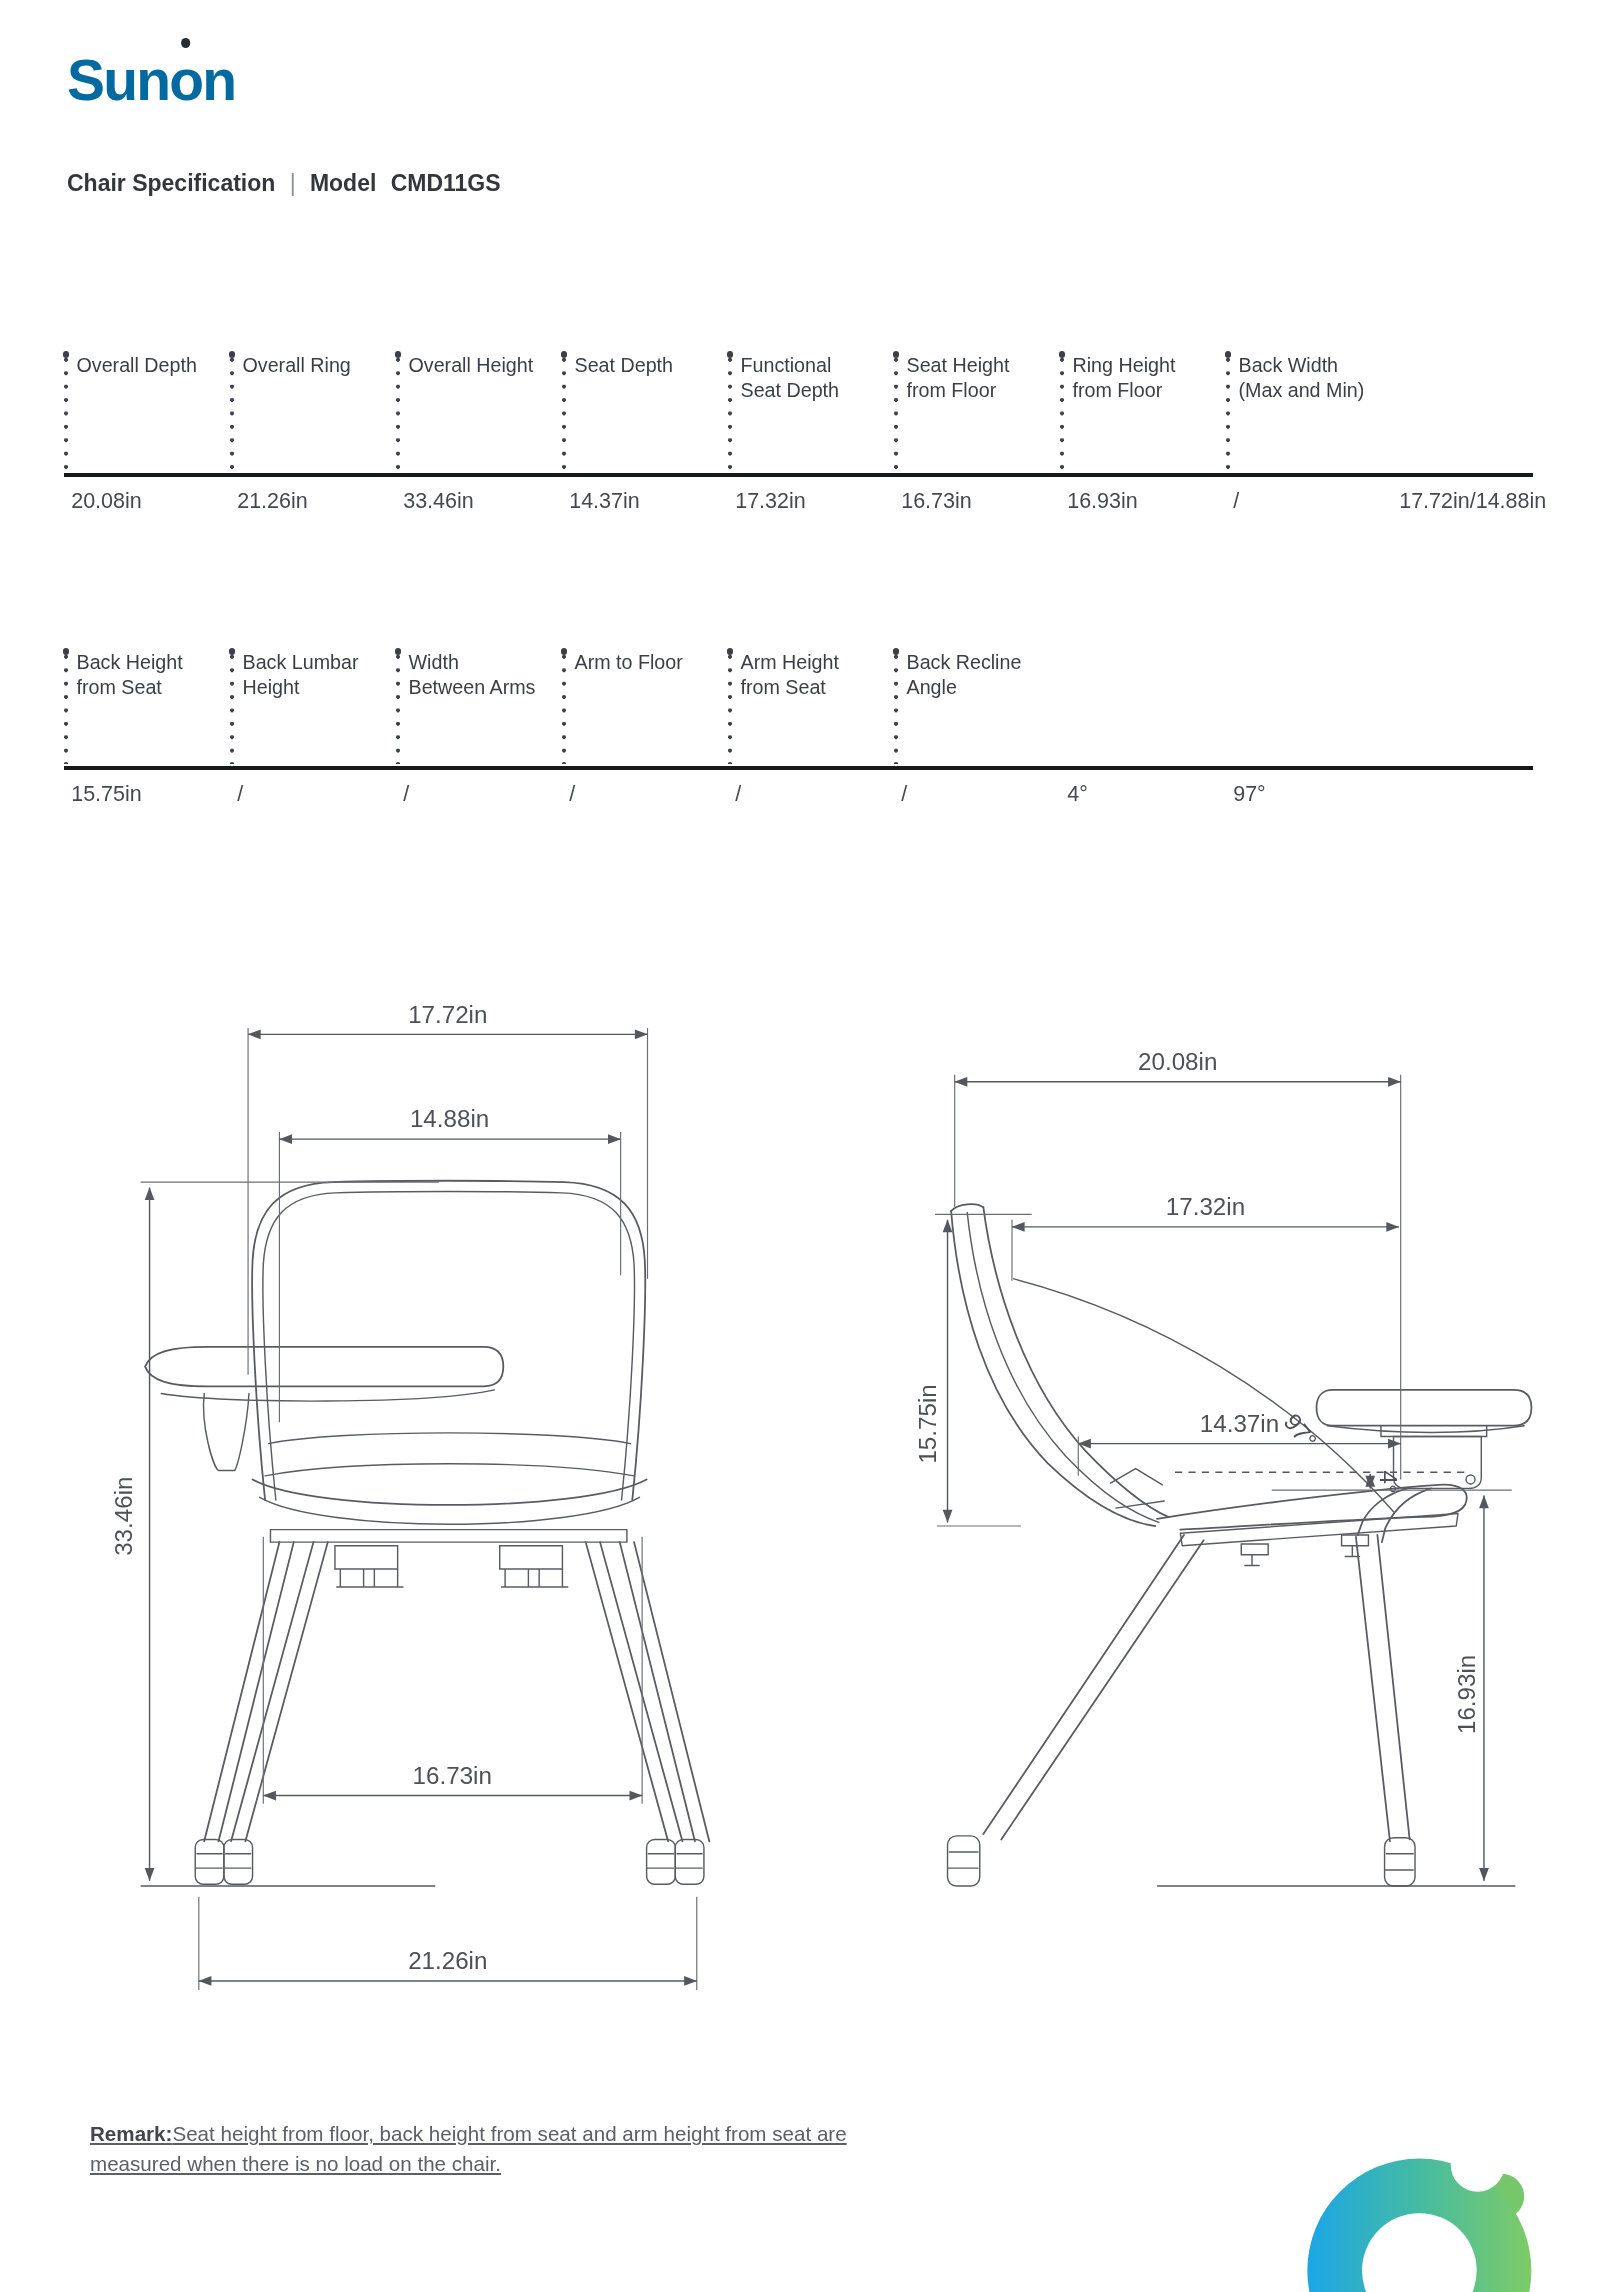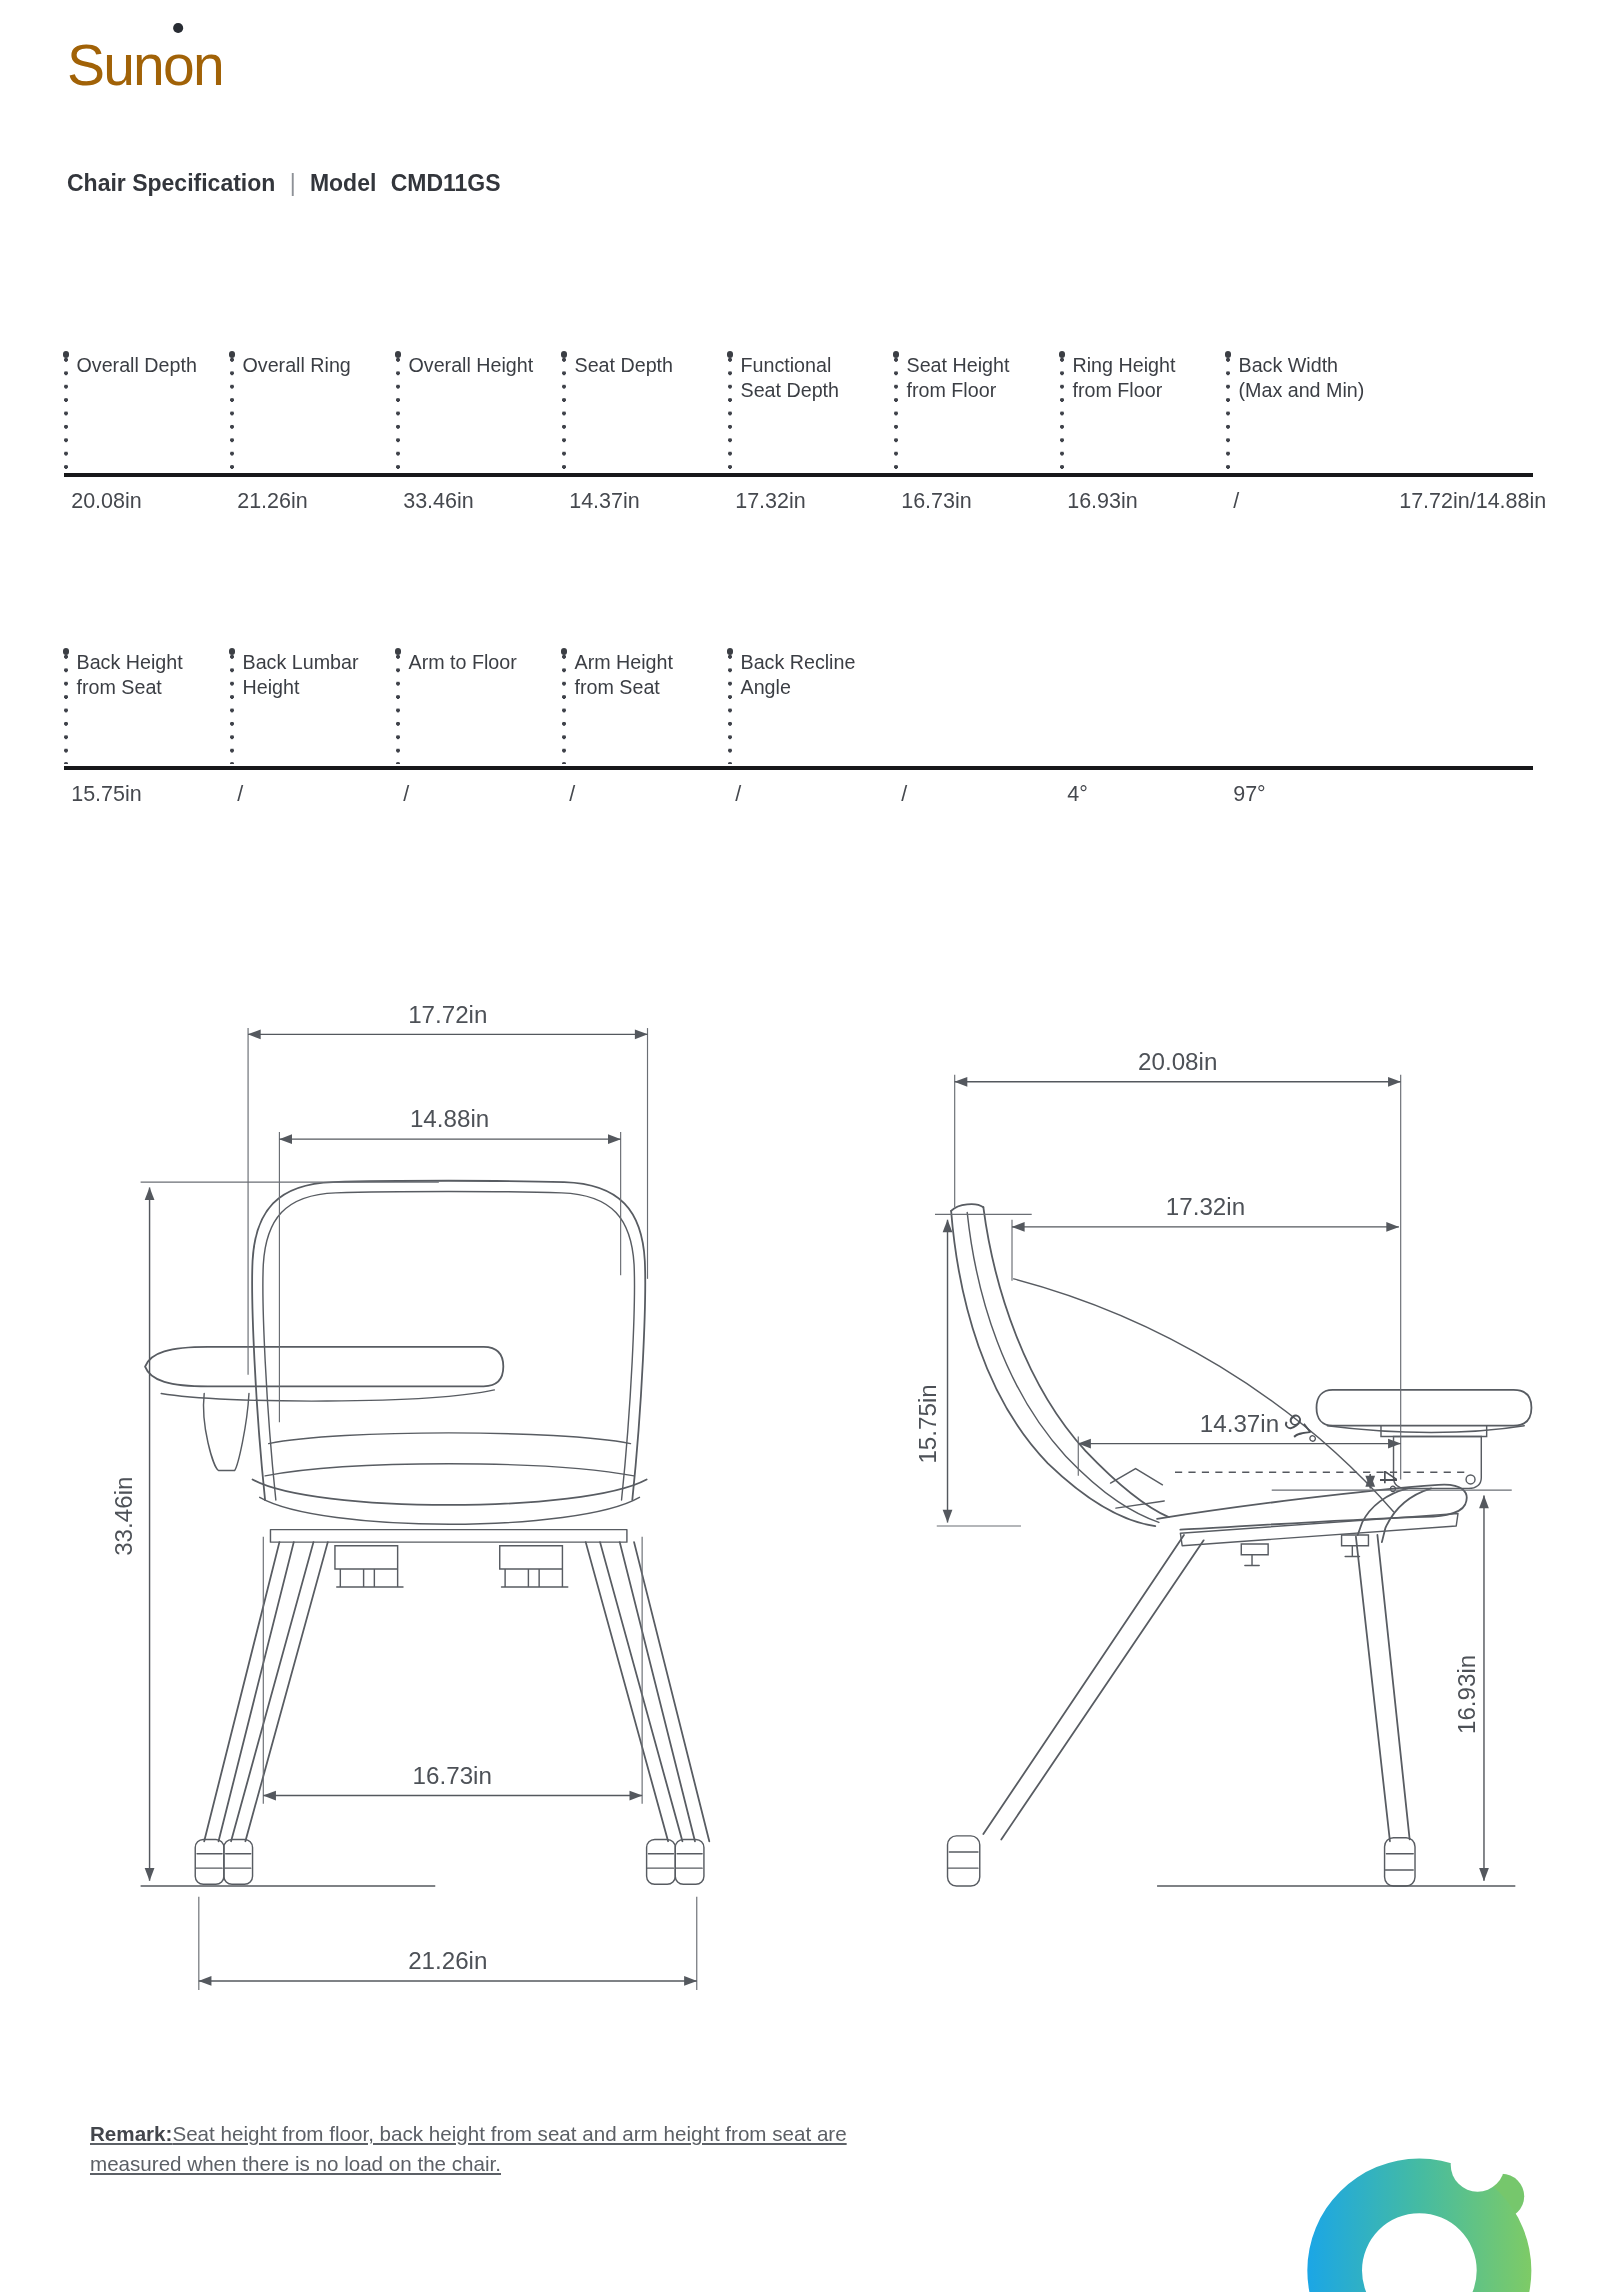--- a/index.html
+++ b/index.html
@@ -1,21 +1,21 @@
 <!DOCTYPE html>
 <html style="font-size:14.3px"><head>
 <meta charset="utf-8">
 <style>
   html,body{margin:0;padding:0;background:#fff;}
   .page{position:relative;width:1621px;height:2293px;background:#ffffff;overflow:hidden;
         font-family:"Liberation Sans", sans-serif;color:#3c3f45;}
 
   
-  .brand{position:absolute;left:67px;top:32px;font-size:57px;font-weight:400;
-         letter-spacing:-1.8px;color:#a16207;}
+  .brand{position:absolute;left:67px;top:47px;font-size:57px;font-weight:700;
+         letter-spacing:-1.8px;color:#0369a1;}
   .odot{position:relative;display:inline-block;}
   .odot::after{content:"";position:absolute;left:50%;transform:translateX(-50%);
          top:-0.16em;width:0.17em;height:0.17em;border-radius:50%;background:#282c33;}
 
   
   .titlerow{position:absolute;left:67px;top:170px;font-size:23px;font-weight:700;color:#33363c;}
   .titlerow .sep{font-weight:400;color:#8d9197;margin:0 14.3px;}
   .titlerow .mlabel{margin-right:14.3px;}
 
   
@@ -90,20 +90,22 @@
       <div class="vcell">17.72in/14.88in</div>
     </div>
   </div>
 
   <div class="spec t2" style="top:650px;">
     <div class="grid hrow">
       <div class="hcell">Back Height
 from Seat</div>
       <div class="hcell">Back Lumbar
 Height</div>
+      <div class="hcell">Width
+Between Arms</div>
       <div class="hcell">Arm to Floor</div>
       <div class="hcell">Arm Height
 from Seat</div>
       <div class="hcell">Back Recline Angle</div>
     </div>
     <div class="rule"></div>
     <div class="grid vrow">
       <div class="vcell">15.75in</div>
       <div class="vcell">/</div>
       <div class="vcell">/</div>

